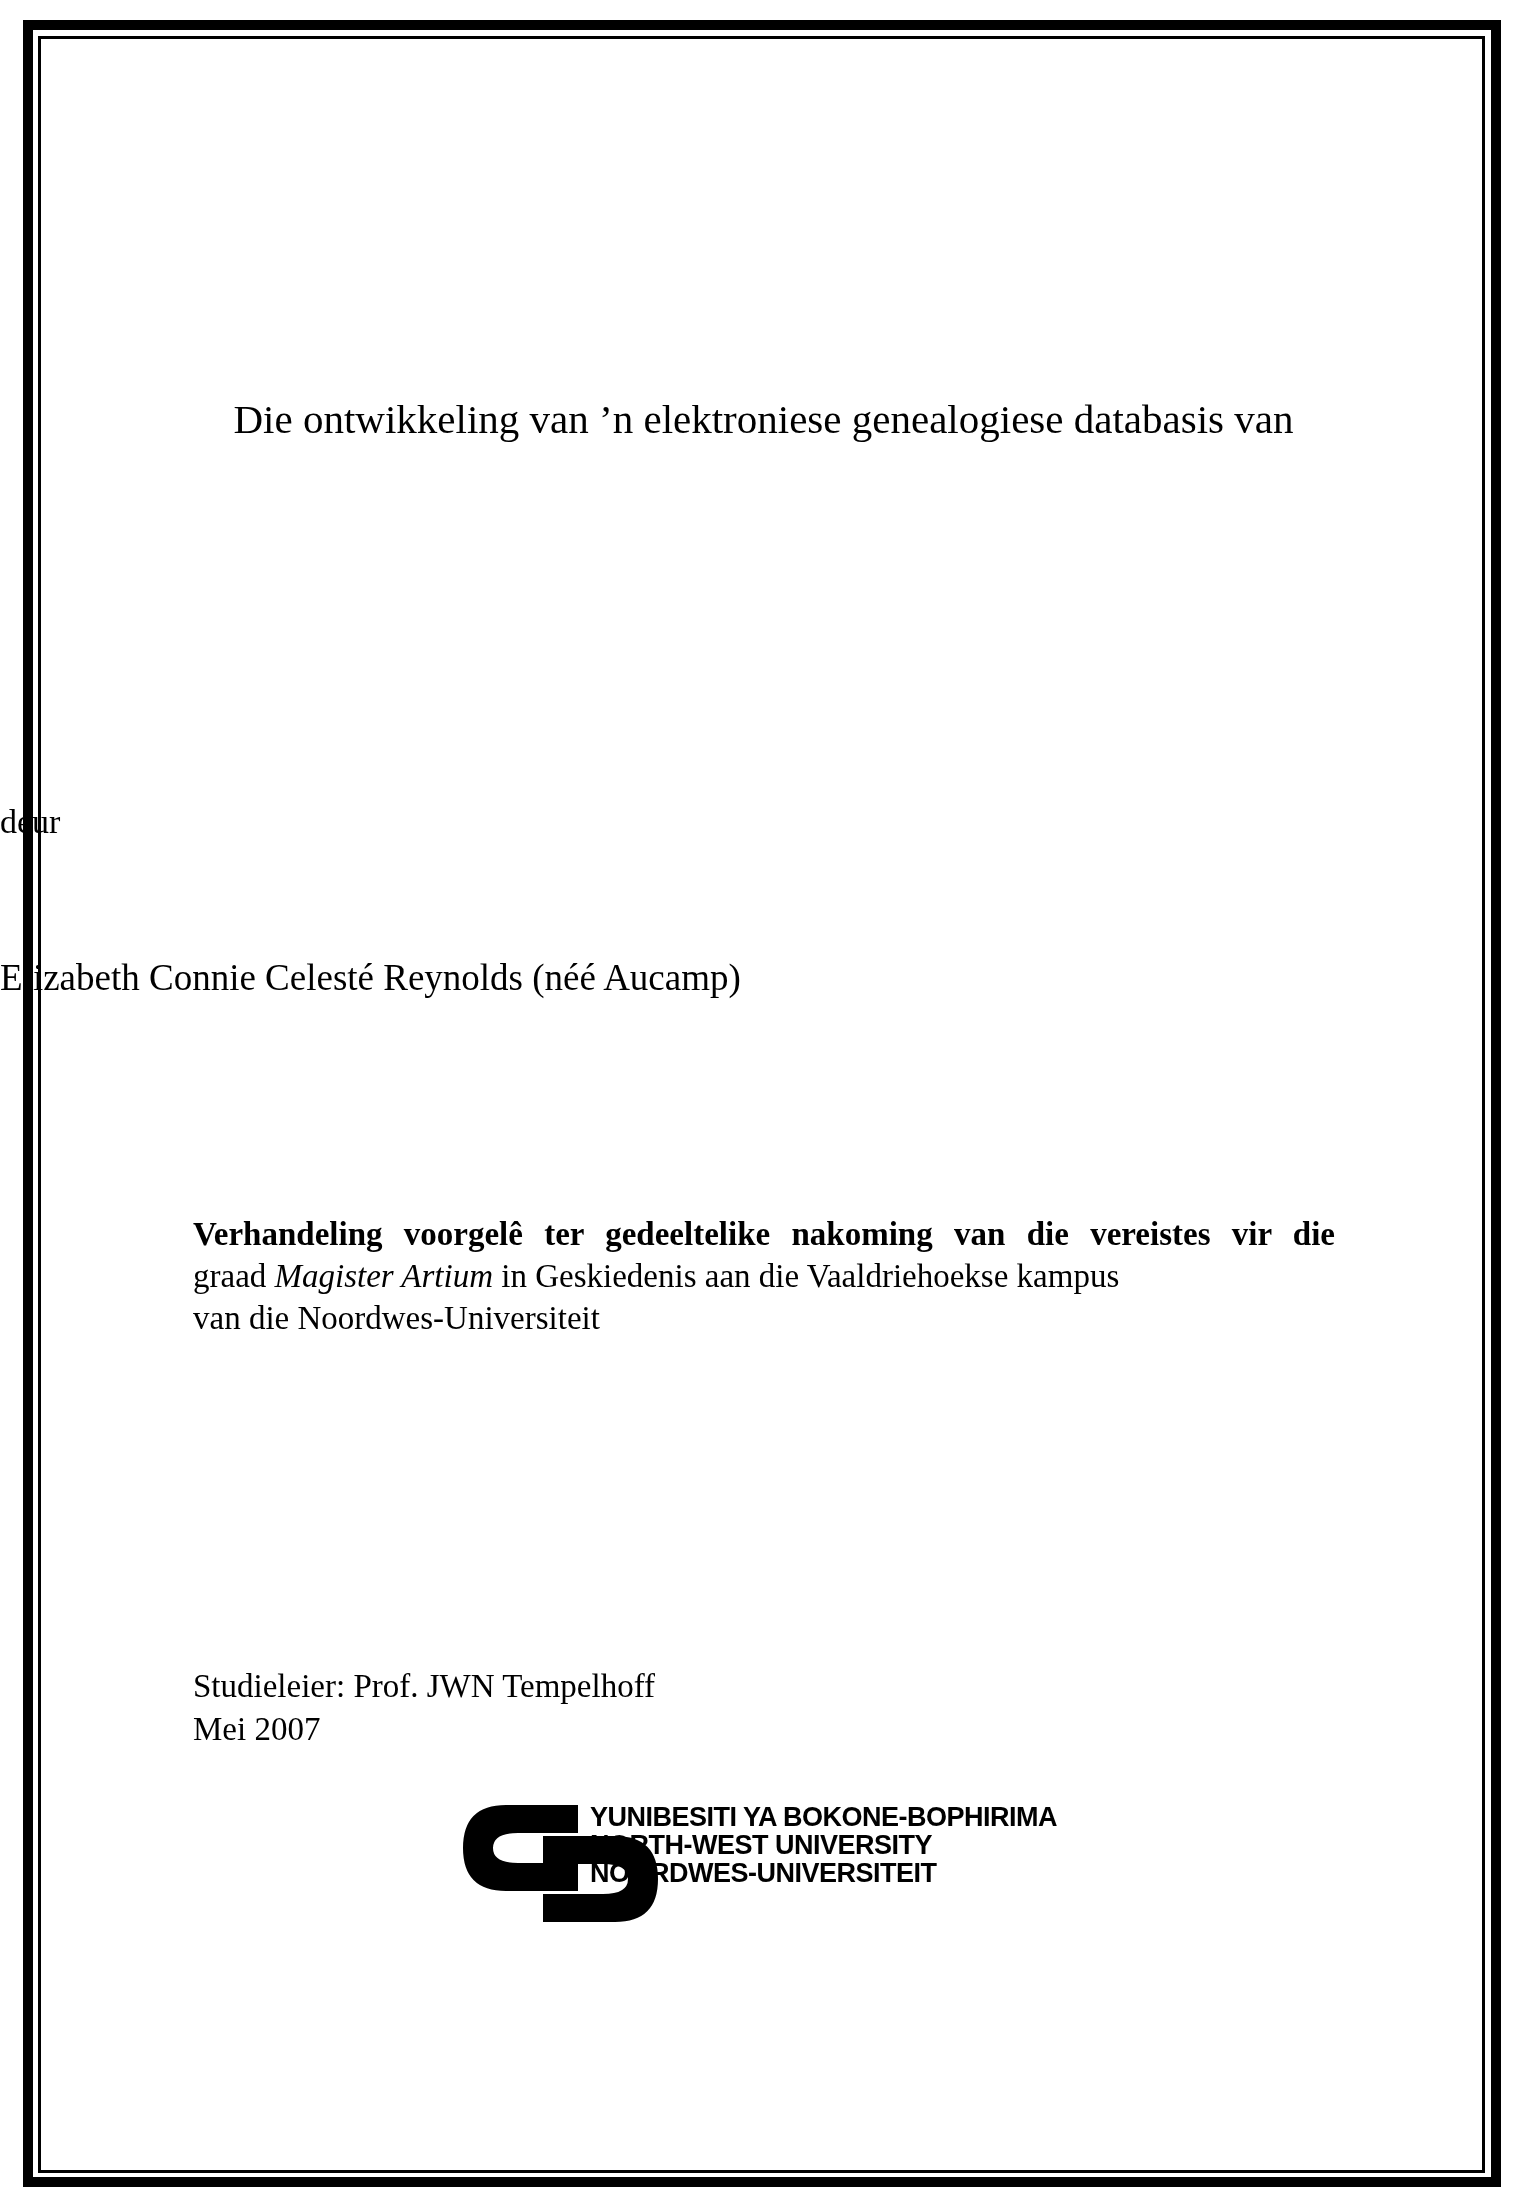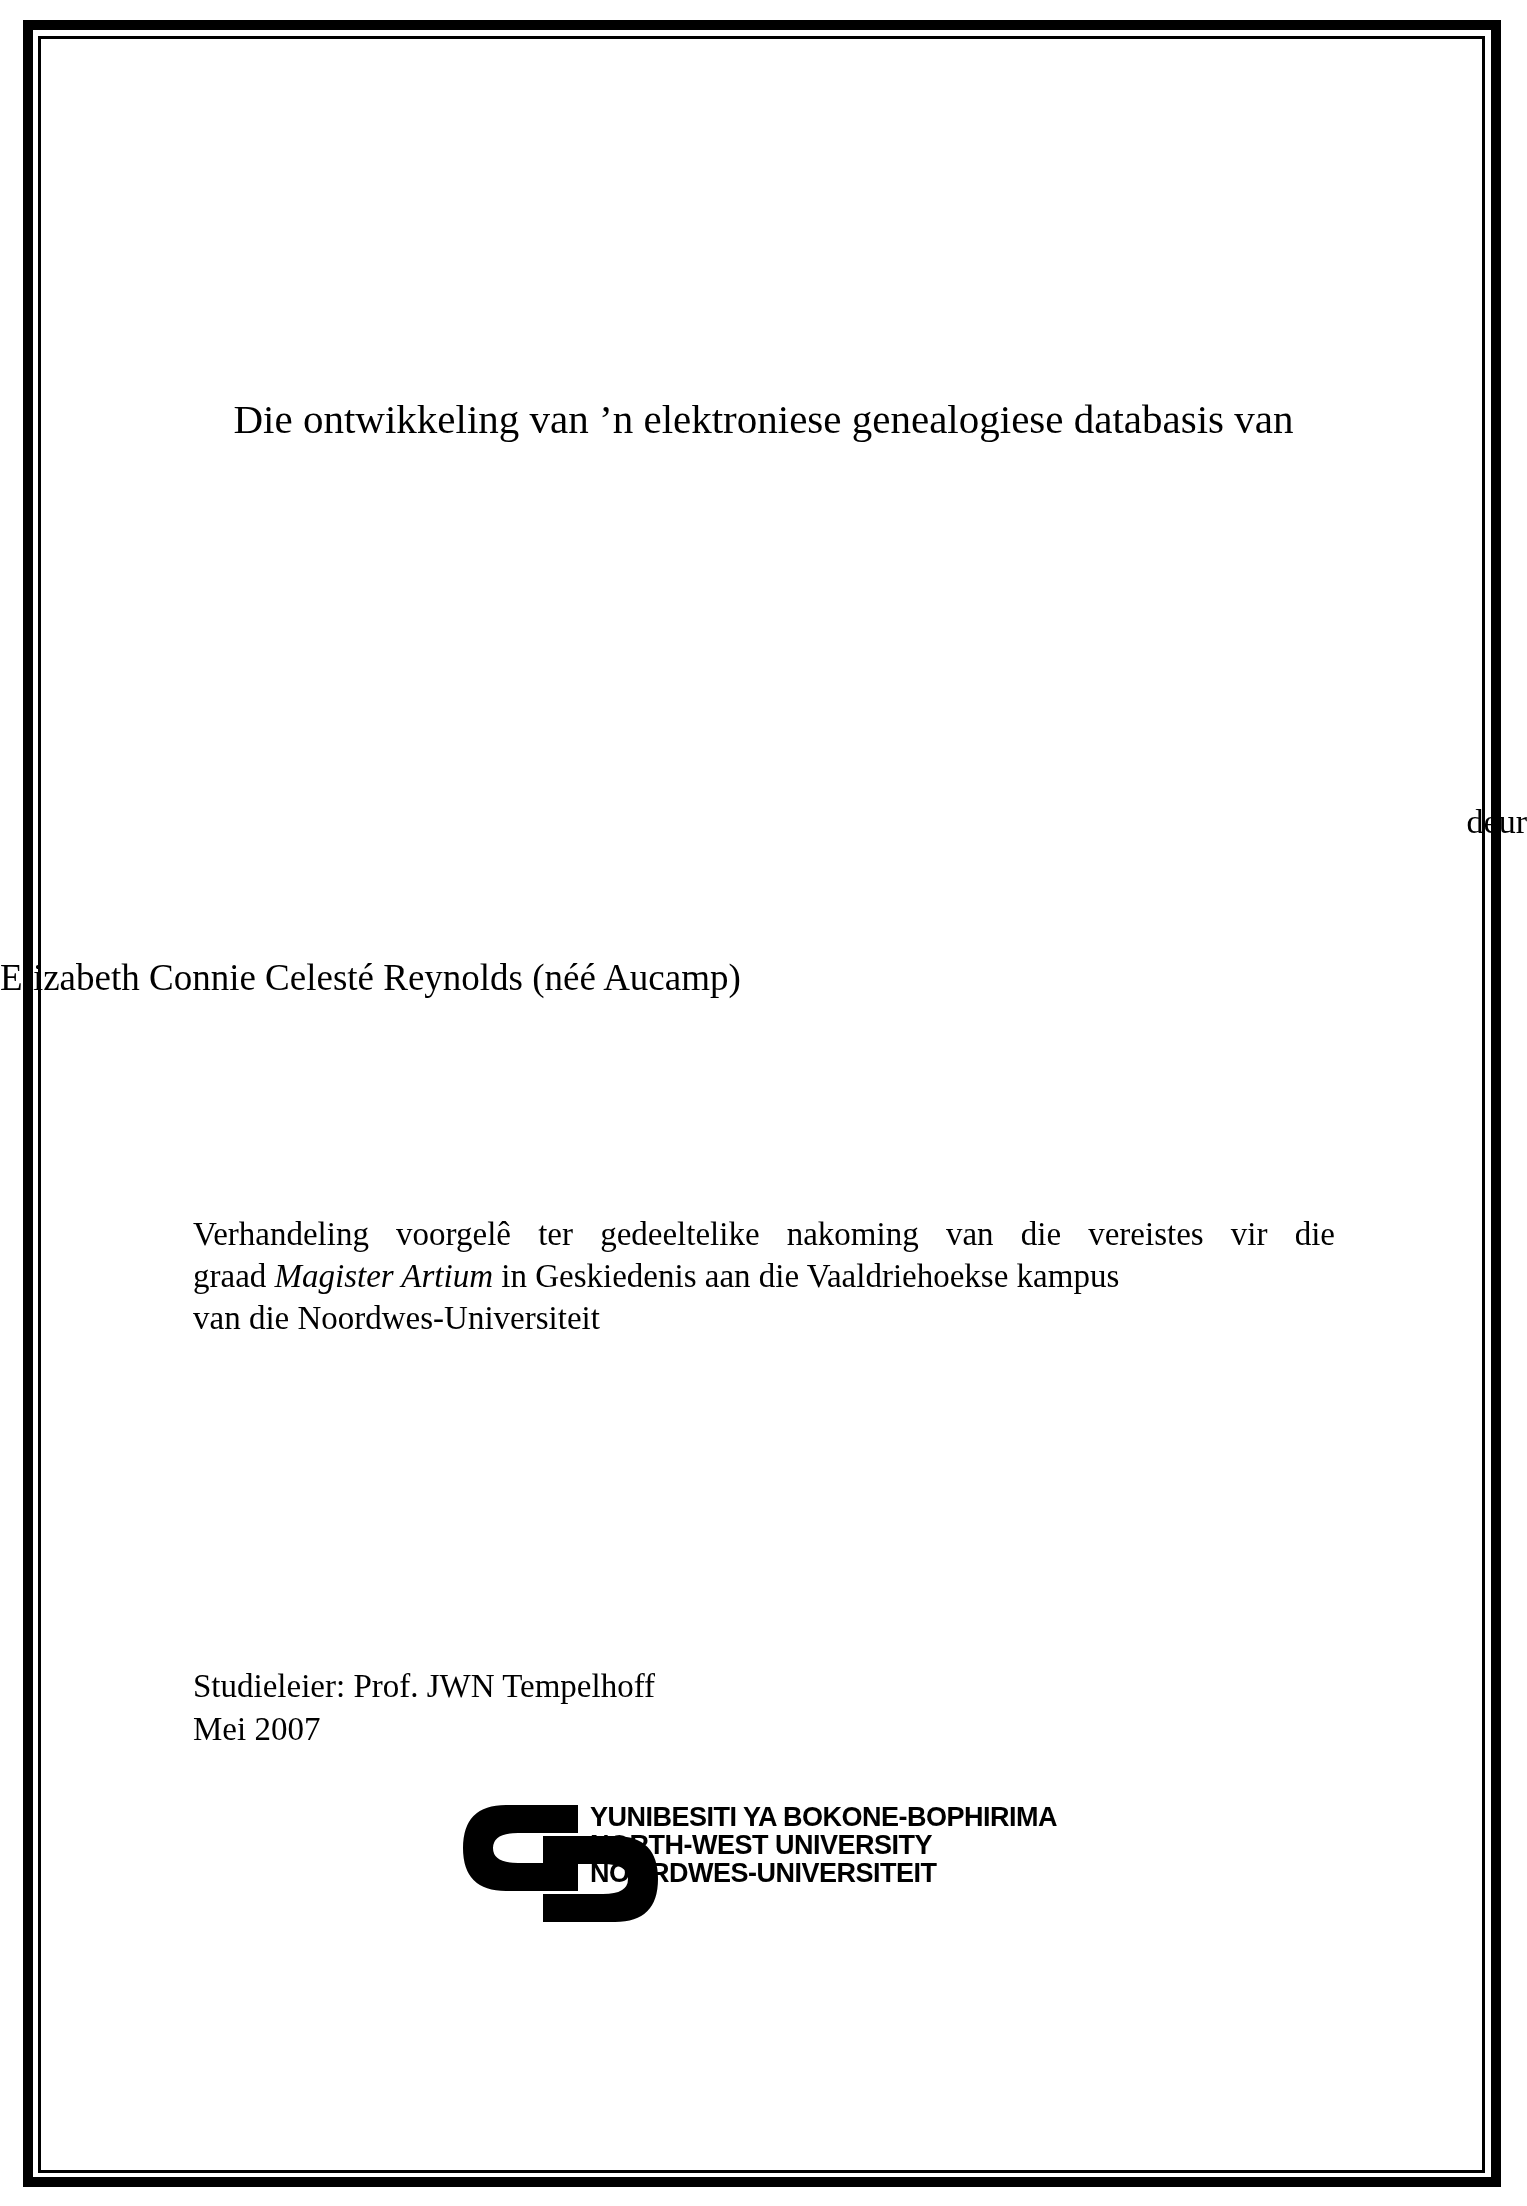--- a/index.html
+++ b/index.html
@@ -39,21 +39,21 @@
     font-size: 41px;
     line-height: 92px;
     white-space: nowrap;
   }
 
   .byline {
     position: absolute;
     top: 800px;
     left: 0;
     width: 100%;
-    text-align: right;
+    text-align: left;
     font-size: 34px;
     line-height: 43px;
   }
 
   .author {
     position: absolute;
     top: 956px;
     left: 0;
     width: 100%;
     font-size: 37px;
@@ -64,20 +64,21 @@
     position: absolute;
     top: 1213px;
     left: 193px;
     width: 1142px;
     font-size: 33px;
     line-height: 42px;
   }
   .statement .st-line1 {
     text-align: justify;
     text-align-last: justify;
+    font-weight: bold;
   }
   .statement em {
     font-style: italic;
   }
 
   .supervisor-block {
     position: absolute;
     top: 1633px;
     left: 193px;
     font-size: 33px;

